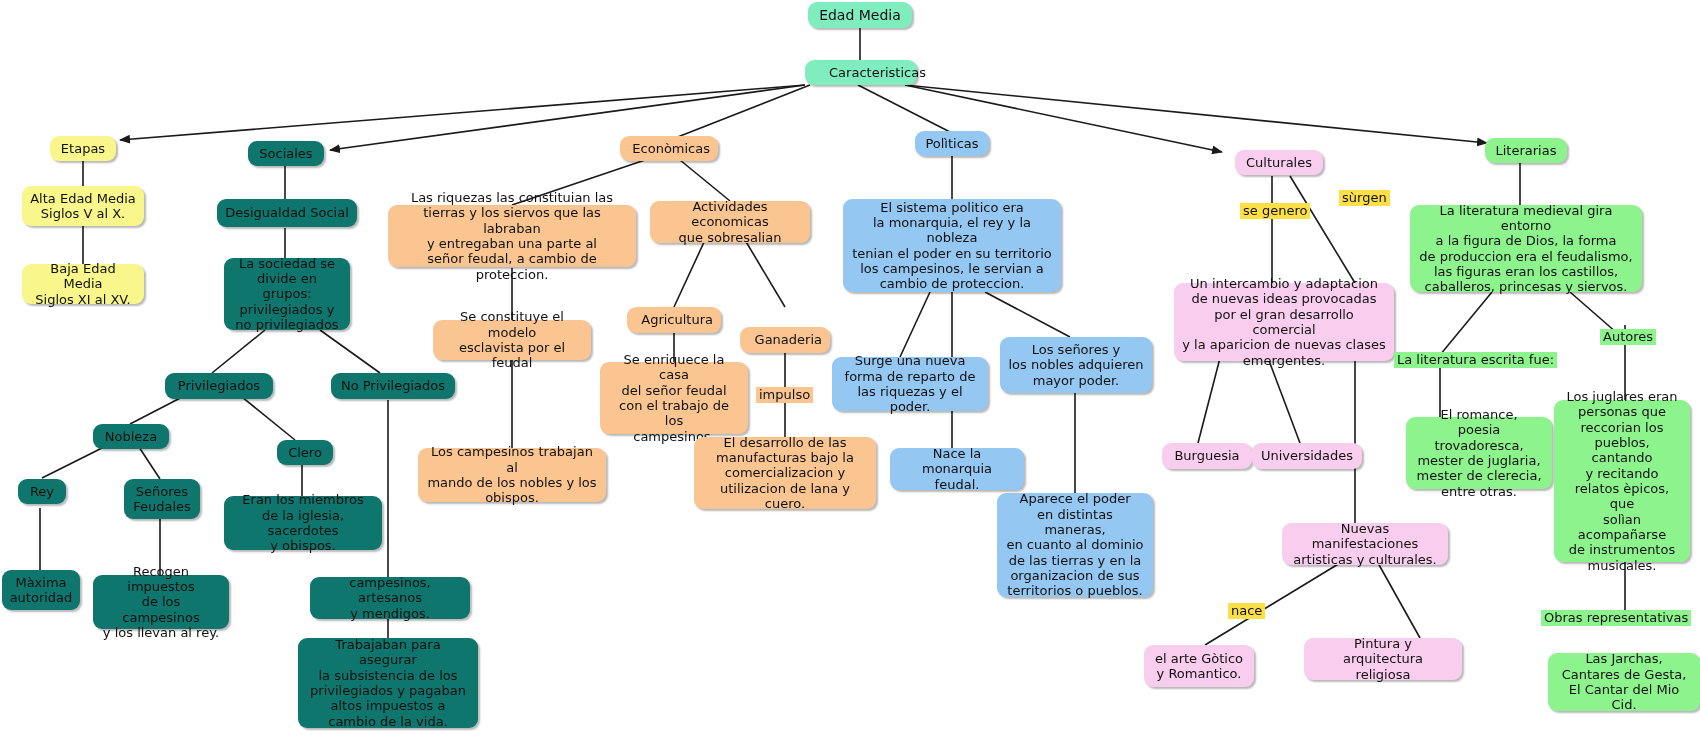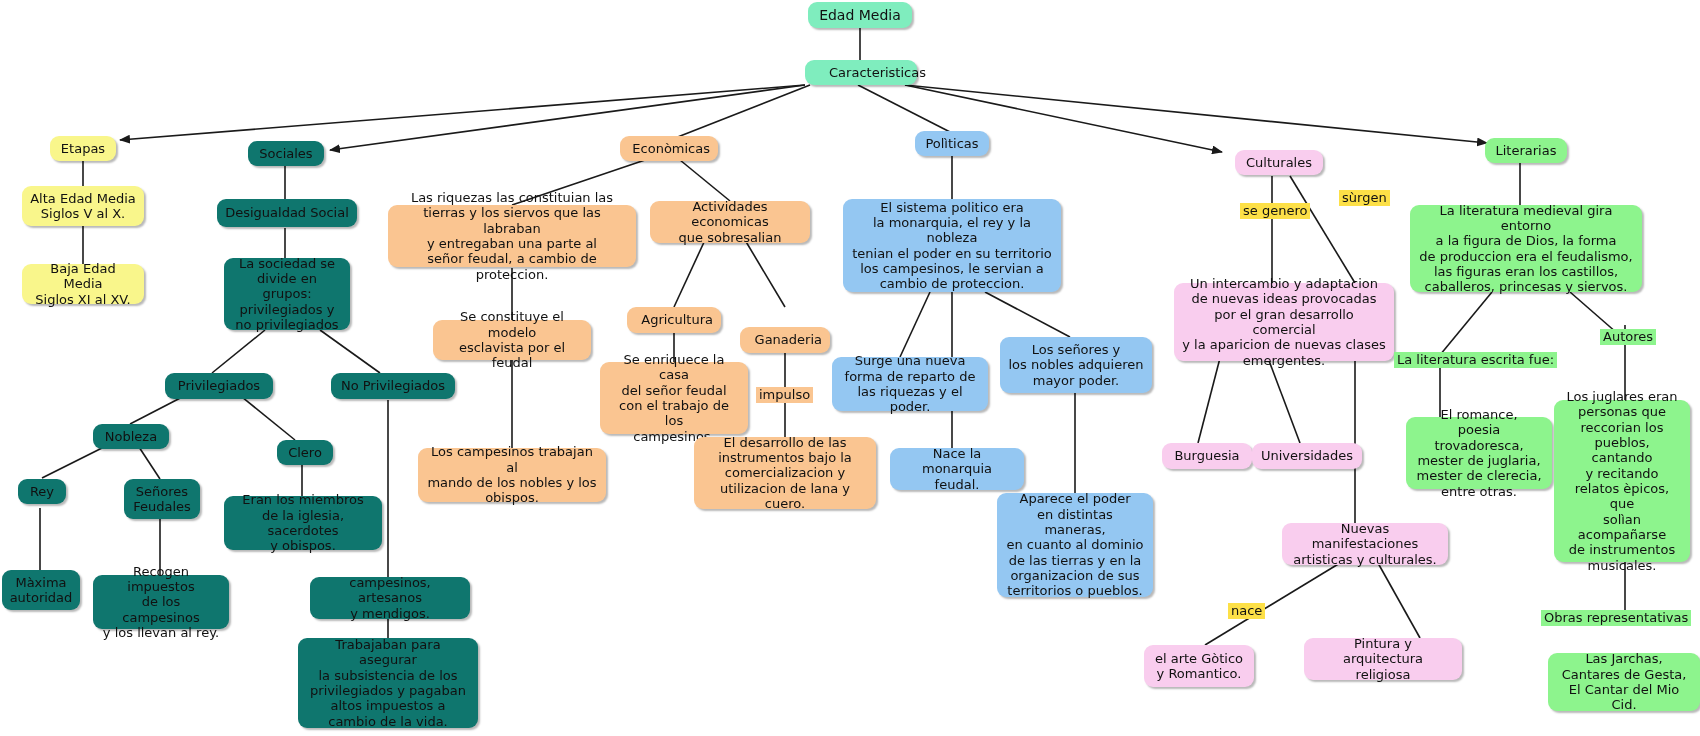--- a/index.html
+++ b/index.html
@@ -231,21 +231,21 @@
     <span>Ganaderia</span>
   </div>
   <div class="node c-orange" style="left:600px;top:362px;width:148px;height:72px;font-size:13px;">
     <span>Se enriquece la casa
 del señor feudal
 con el trabajo de los
 campesinos.</span>
   </div>
   <div class="node c-orange" style="left:694px;top:437px;width:182px;height:72px;font-size:13px;">
     <span>El desarrollo de las
-instrumentos bajo la
+manufacturas bajo la
 comercializacion y
 utilizacion de lana y cuero.</span>
   </div>
   <div class="label l-orange" style="left:756px;top:387px;">impulso</div>
 
   <div class="node c-blue" style="left:915px;top:131px;width:74px;height:25px;font-size:13px;">
     <span>Polìticas</span>
   </div>
   <div class="node c-blue" style="left:843px;top:199px;width:218px;height:93px;font-size:13px;">
     <span>El sistema politico era

